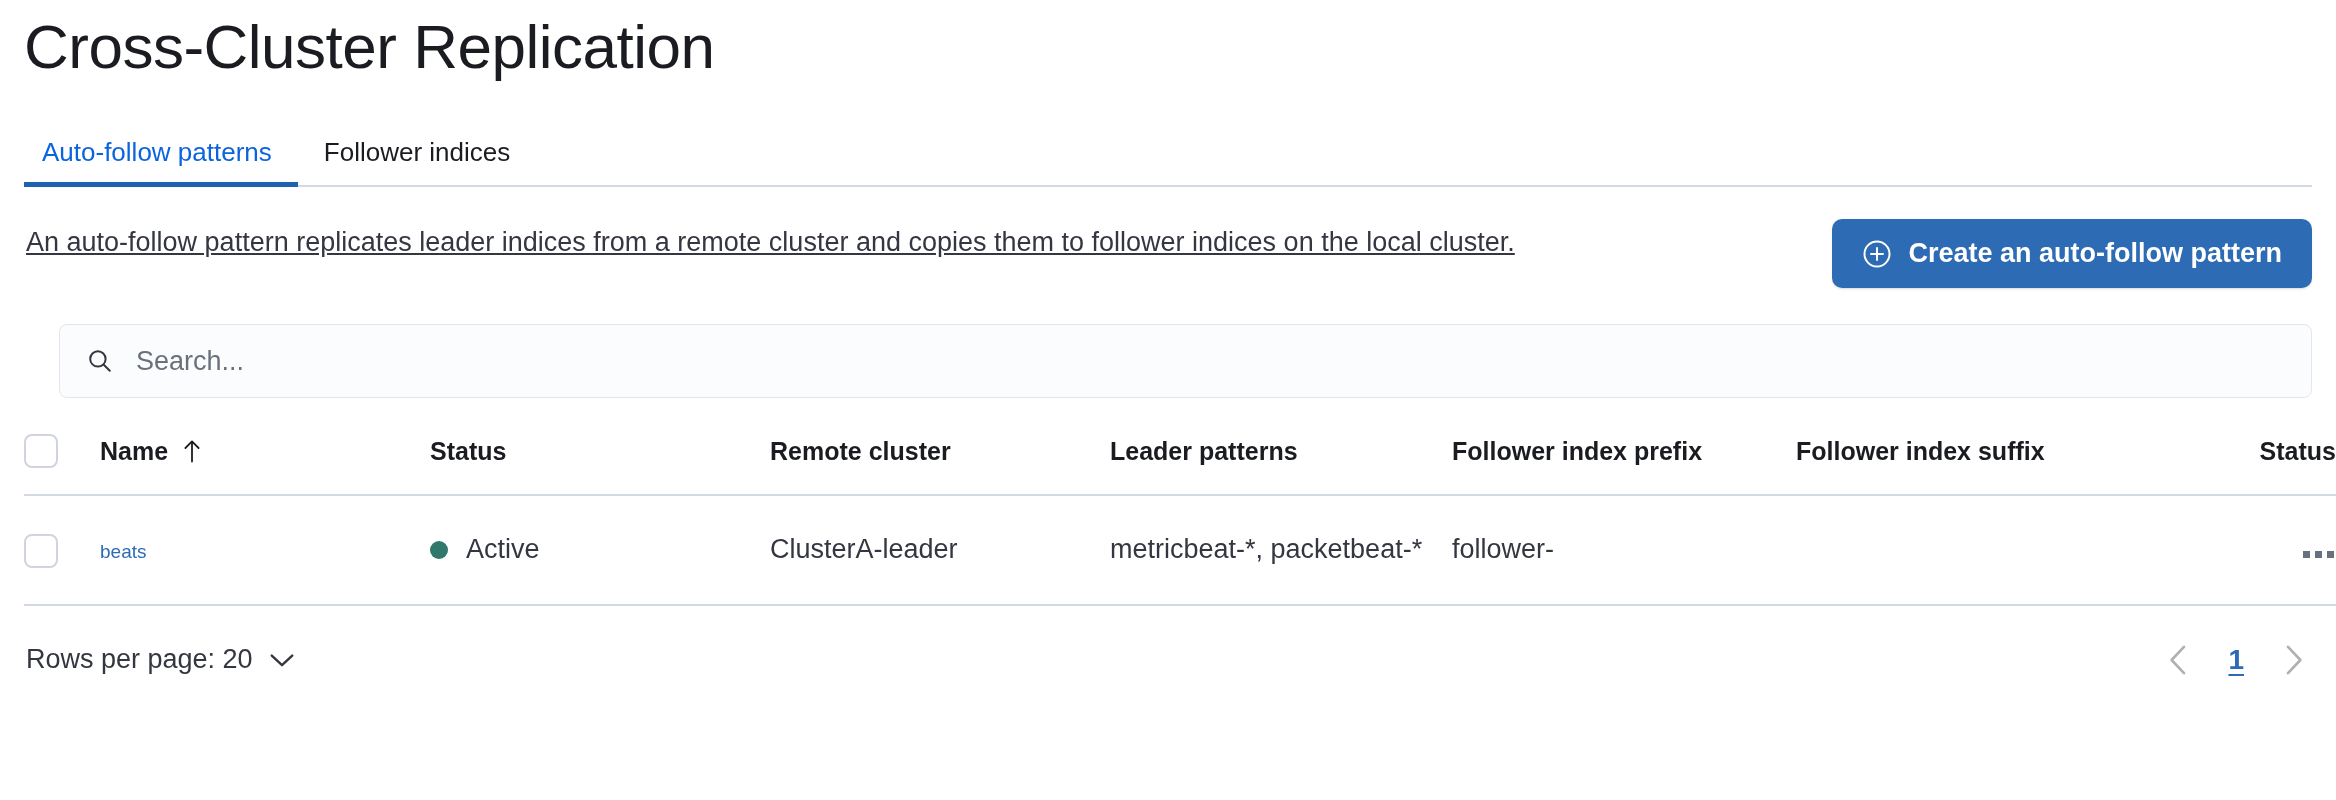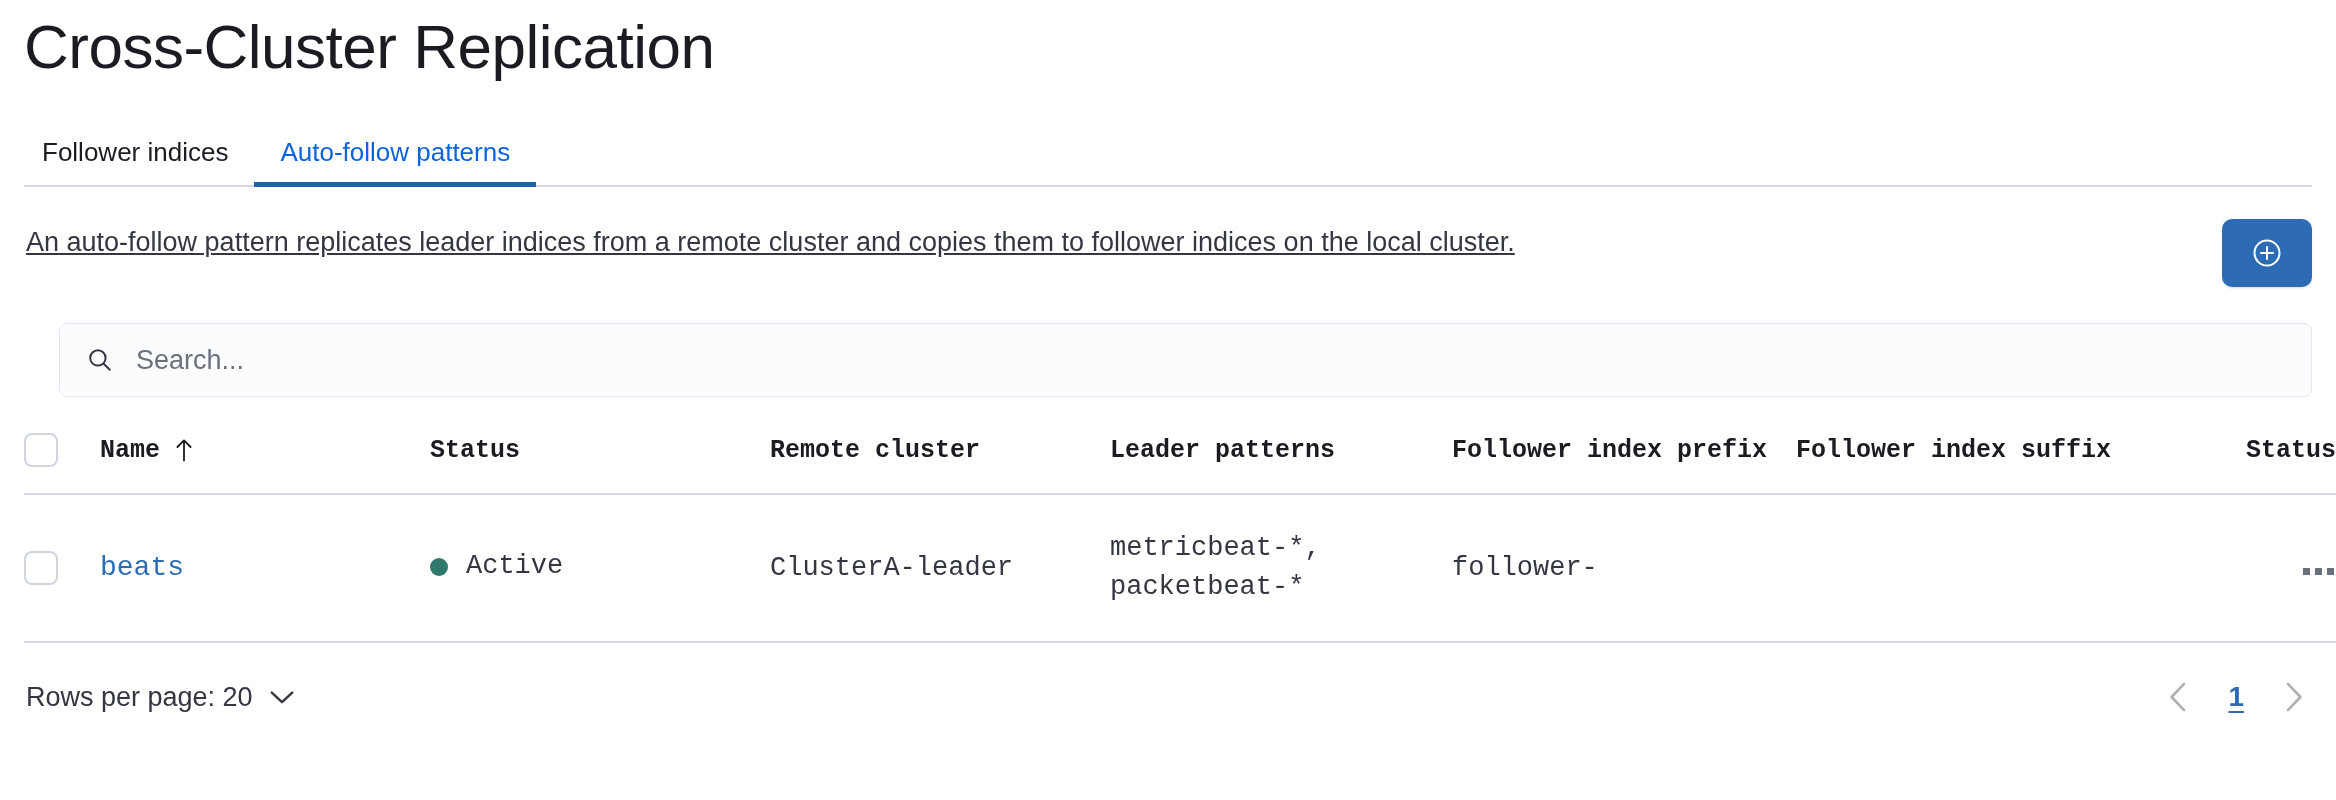--- a/index.html
+++ b/index.html
@@ -147,21 +147,20 @@
   .table {
     width: 100%;
     border-collapse: collapse;
     margin-top: 30px;
     table-layout: fixed;
   }
   .table th, .table td {
     text-align: left;
     vertical-align: middle;
     padding: 0;
-    font-family: Liberation Mono, monospace;
   }
   .table thead th {
     font-size: 25px;
     font-weight: 700;
     color: #1a1c21;
     padding: 6px 0 26px 0;
     border-bottom: 2px solid #d3dae6;
     white-space: nowrap;
   }
   .table tbody td {
@@ -202,21 +201,21 @@
   .sort-arrow {
     width: 20px;
     height: 24px;
     display: block;
   }
 
   .link {
     color: #2d6cb4;
     text-decoration: none;
     cursor: pointer;
-    font-size: 28px;
+    font-size: 19px;
   }
 
   .status-cell {
     display: inline-flex;
     align-items: center;
     gap: 18px;
   }
   .status-dot {
     width: 18px;
     height: 18px;
@@ -290,31 +289,32 @@
   }
 </style>
 </head>
 <body>
 
 <div class="page">
 
   <h1 class="page-title">Cross-Cluster Replication</h1>
 
   <div class="tabs">
+    <button class="tab active">Auto-follow patterns</button>
     <button class="tab">Follower indices</button>
-    <button class="tab active">Auto-follow patterns</button>
   </div>
 
   <div class="desc-row">
     <div class="desc-text">An auto-follow pattern replicates leader indices from a remote cluster and copies them to follower indices on the local cluster.</div>
     <button class="create-btn">
       <svg class="plus-circle" viewBox="0 0 24 24" aria-hidden="true">
         <circle cx="12" cy="12" r="10" fill="none" stroke="#ffffff" stroke-width="1.6"></circle>
         <path d="M12 7.2v9.6M7.2 12h9.6" stroke="#ffffff" stroke-width="1.6" stroke-linecap="round"></path>
       </svg>
+      <span>Create an auto-follow pattern</span>
     </button>
   </div>
 
   <div class="search-wrap">
     <svg class="search-icon" viewBox="0 0 24 24" aria-hidden="true">
       <circle cx="10.2" cy="10.2" r="6.6" fill="none" stroke="#343741" stroke-width="1.7"></circle>
       <path d="M15.2 15.2L20.4 20.4" stroke="#343741" stroke-width="1.7" stroke-linecap="round"></path>
     </svg>
     <input class="search-input" type="text" placeholder="Search..." style="">
   </div>

